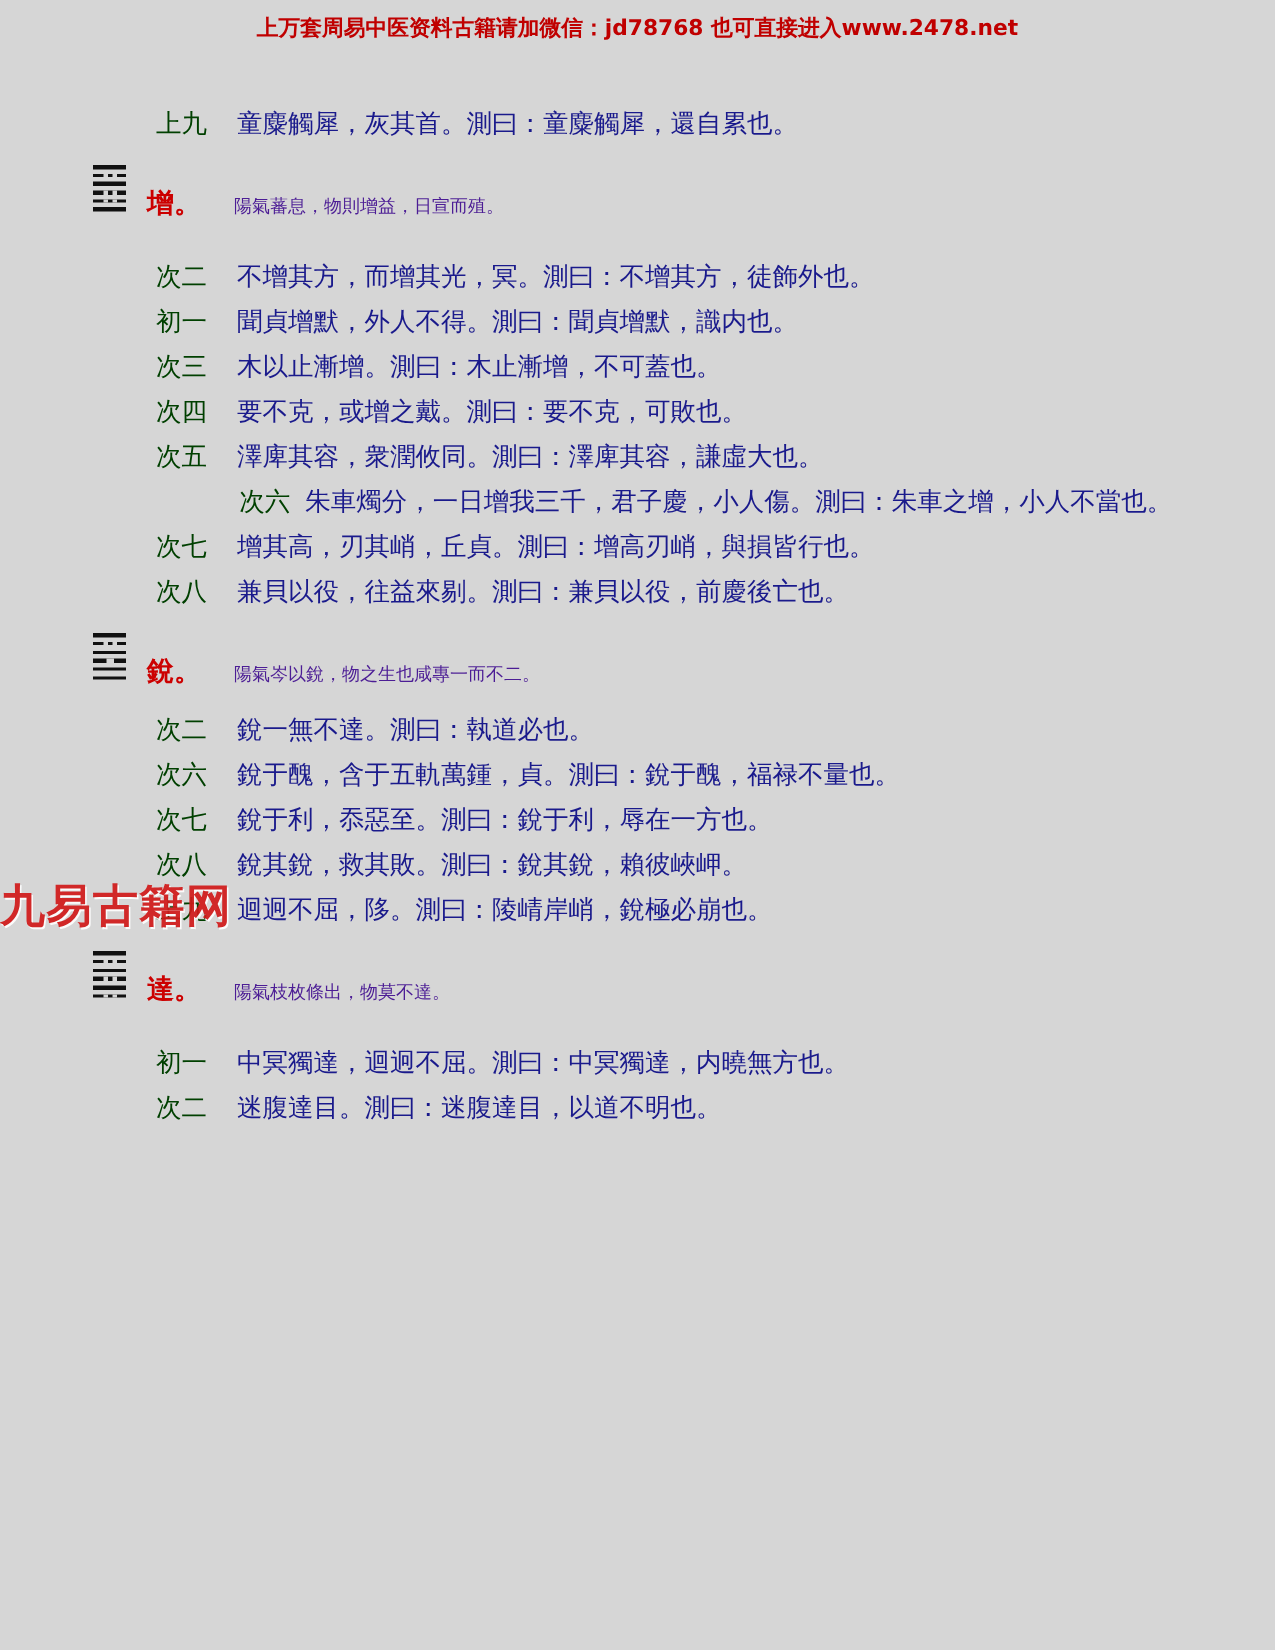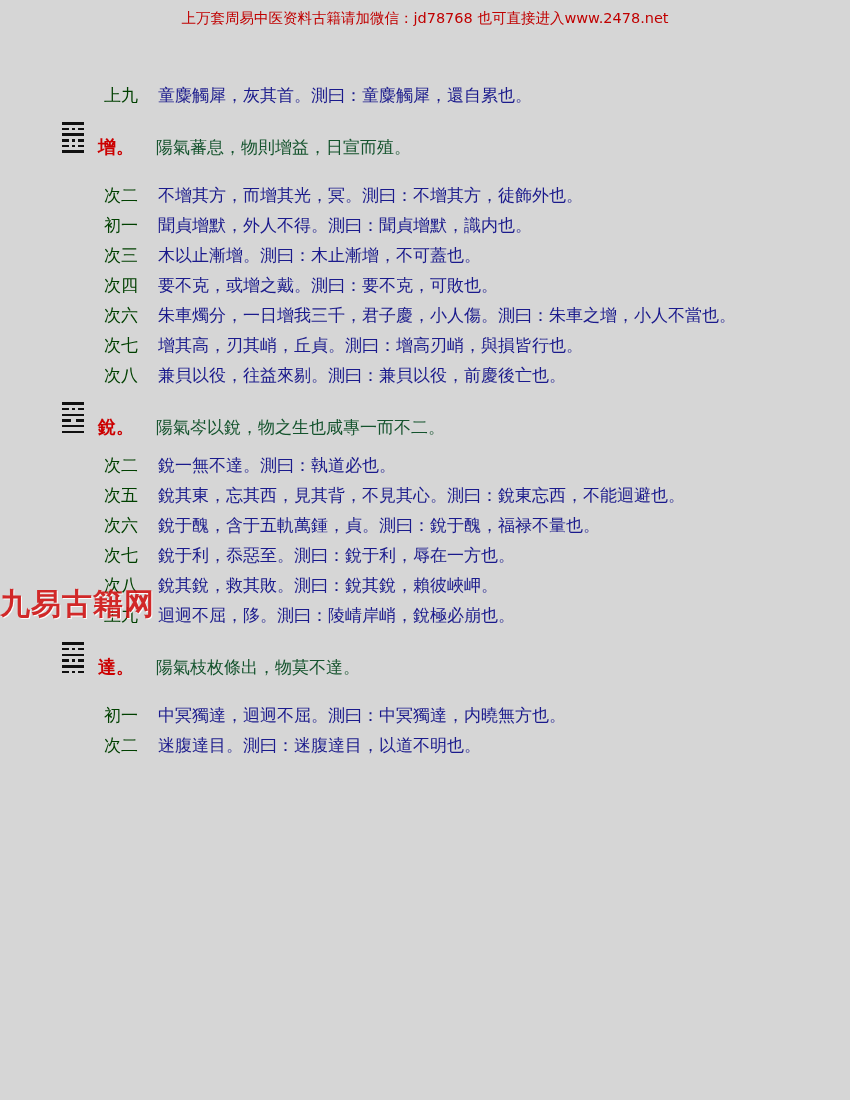--- a/index.html
+++ b/index.html
@@ -16,28 +16,28 @@
   }
   .page {
     position: relative;
     width: 850px;
     height: 1100px;
     box-sizing: border-box;
   }
   .banner {
     text-align: center;
     font-size: 14.5px;
-    font-weight: normal;
+    font-weight: bold;
     color: #c00000;
     padding-top: 9px;
     letter-spacing: 0px;
     font-family: "DejaVu Sans", "Liberation Sans", sans-serif;
   }
   .content {
-    margin-top: 52px;
+    margin-top: 40px;
     padding-left: 62px;
     padding-right: 23px;
   }
   .line {
     display: block;
     font-size: 17px;
     line-height: 30px;
     white-space: nowrap;
     color: #1a1a8c;
   }
@@ -95,40 +95,41 @@
   }
   .head-name {
     color: #cc0000;
     font-weight: bold;
     font-size: 18px;
     margin-right: 22px;
     display: inline-block;
     min-width: 24px;
   }
   .head-text {
-    color: #14532d;
-    font-size: 17px;
+    color: #4c1d95;
+    font-size: 12px;
   }
   .watermark {
     position: absolute;
     left: 0px;
     top: 584px;
     font-size: 30px;
     font-weight: bold;
     color: #d11a1a;
     letter-spacing: 1px;
     text-shadow: 1px 1px 0 #ffffff;
     font-family: "DejaVu Sans", "Liberation Sans", sans-serif;
     z-index: 5;
     opacity: 0.92;
   }
   .spacer-sm { height: 10px; }
   .hang {
     padding-left: 42px;
     text-indent: 0;
+    text-align: center;
   }
 </style>
 </head>
 <body>
 
 <div class="page">
 
   <div class="banner">上万套周易中医资料古籍请加微信：jd78768  也可直接进入www.2478.net</div>
 
   <div class="watermark">九易古籍网</div>
@@ -152,43 +153,43 @@
     </div>
     <div class="line ind-yao">
       <span class="yao-label">初一</span><span class="txt-blue">聞貞增默，外人不得。測曰：聞貞增默，識内也。</span>
     </div>
     <div class="line ind-yao">
       <span class="yao-label">次三</span><span class="txt-blue">木以止漸增。測曰：木止漸增，不可蓋也。</span>
     </div>
     <div class="line ind-yao">
       <span class="yao-label">次四</span><span class="txt-blue">要不克，或增之戴。測曰：要不克，可敗也。</span>
     </div>
+    <div class="line ind-yao">
+      <span class="yao-label">次五</span><span class="txt-blue">澤庳其容，衆潤攸同。測曰：澤庳其容，謙虛大也。</span>
+    </div>
     <div class="line ind-yao wrap hang" style="text-indent:-0px; padding-left:42px; margin-left:0;">
       <span class="yao-label">次六</span><span class="txt-blue">朱車燭分，一日增我三千，君子慶，小人傷。測曰：朱車之增，小人不當也。</span>
     </div>
     <div class="line ind-yao">
       <span class="yao-label">次七</span><span class="txt-blue">增其高，刃其峭，丘貞。測曰：增高刃峭，與損皆行也。</span>
     </div>
     <div class="line ind-yao">
       <span class="yao-label">次八</span><span class="txt-blue">兼貝以役，往益來剔。測曰：兼貝以役，前慶後亡也。</span>
     </div>
 
     <div class="head-row">
       <span class="hex">
         <i class="solid"></i><i class="broken2"></i><i class="solid"></i><i class="broken"></i><i class="solid"></i><i class="solid"></i>
       </span><span class="head-name">銳。</span><span class="head-text">陽氣岑以銳，物之生也咸專一而不二。</span>
     </div>
 
     <div class="line ind-yao">
       <span class="yao-label">次二</span><span class="txt-blue">銳一無不達。測曰：執道必也。</span>
     </div>
     <div class="line ind-yao">
-      <span class="yao-label">次五</span><span class="txt-blue">銳其東，忘其西，見其背，不見其心。測曰：銳東忘西，不能迴避也。</span>
-    </div>
-    <div class="line ind-yao">
       <span class="yao-label">次六</span><span class="txt-blue">銳于醜，含于五軌萬鍾，貞。測曰：銳于醜，福禄不量也。</span>
     </div>
     <div class="line ind-yao">
       <span class="yao-label">次七</span><span class="txt-blue">銳于利，忝惡至。測曰：銳于利，辱在一方也。</span>
     </div>
     <div class="line ind-yao">
       <span class="yao-label">次八</span><span class="txt-blue">銳其銳，救其敗。測曰：銳其銳，賴彼峽岬。</span>
     </div>
     <div class="line ind-yao">
       <span class="yao-label">上九</span><span class="txt-blue">迴迥不屈，陊。測曰：陵崝岸峭，銳極必崩也。</span>

